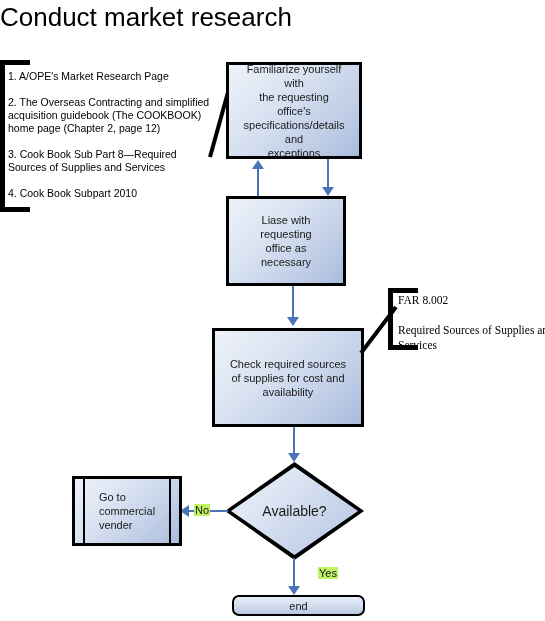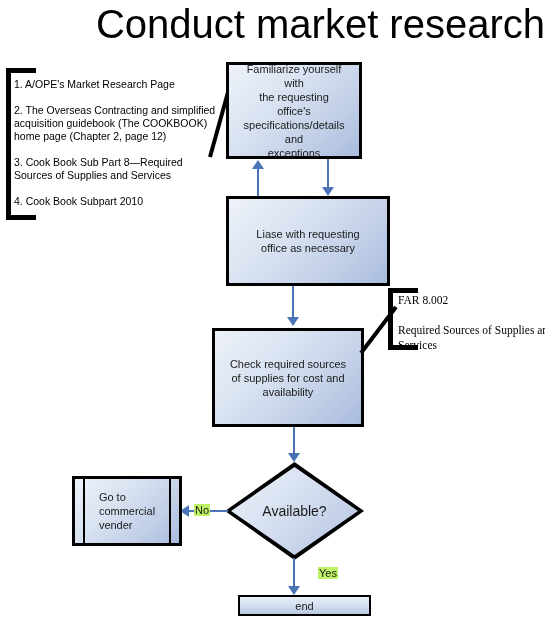--- a/index.html
+++ b/index.html
@@ -17,23 +17,23 @@
     background: #ffffff;
     overflow: hidden;
   }
 
   
   #page-title {
     position: absolute;
     left: 0;
     top: 2px;
     width: 545px;
-    text-align: right;
-    font-family: "Liberation Sans", sans-serif;
-    font-size: 40px;
+    text-align: left;
+    font-family: "Liberation Sans", sans-serif;
+    font-size: 26px;
     font-weight: 400;
     color: #000000;
     letter-spacing: 0px;
     white-space: nowrap;
   }
 
   
   .proc {
     position: absolute;
     box-sizing: border-box;
@@ -216,21 +216,21 @@
     pointer-events: none;
   }
 </style>
 </head>
 <body>
 
 <div id="canvas">
 
   <div id="page-title">Conduct market research</div>
 
-  <div class="note" id="note-left" style="left:0px; top:68px; width:212px; height:152px;margin-left:6px;">
+  <div class="note" id="note-left" style="left:0px; top:60px; width:212px; height:152px;">
     <div class="bracket"></div>
     <div class="note-text">1.  A/OPE's Market Research Page
 
 2. The Overseas Contracting and simplified
 acquisition guidebook  (The COOKBOOK)
 home page (Chapter 2, page 12)
 
 3. Cook Book Sub Part  8—Required
 Sources of Supplies and Services
 
@@ -247,21 +247,21 @@
 specifications/details and
 exceptions</div>
   </div>
 
   <div class="conn-v" style="left:257px; top:168px; height:29px;"></div>
   <div class="arrow-up" style="left:252px; top:160px;"></div>
 
   <div class="conn-v" style="left:327px; top:159px; height:29px;"></div>
   <div class="arrow-down" style="left:322px; top:187px;"></div>
 
-  <div class="proc" id="box-liase" style="left:226px; top:196px; width:164px; height:90px;">
+  <div class="proc" id="box-liase" style="left:226px; top:196px; width:120px; height:90px;">
     <div class="txt">Liase with requesting
 office as necessary</div>
   </div>
 
   <div class="conn-v" style="left:292px; top:286px; height:33px;"></div>
   <div class="arrow-down" style="left:287px; top:317px;"></div>
 
   <div class="proc" id="box-check" style="left:212px; top:328px; width:152px; height:99px;">
     <div class="txt">Check required sources
 of supplies for cost and
@@ -298,17 +298,17 @@
     <div class="inner-line right"></div>
     <div class="txt">Go to
 commercial
 vender</div>
   </div>
 
   <div class="conn-v" style="left:293px; top:558px; height:32px;"></div>
   <div class="arrow-down" style="left:288px; top:586px;"></div>
   <div class="edge-label" style="left:282px; top:567px;margin-left:36px;">Yes</div>
 
-  <div id="box-end" style="left:238px; top:595px; width:133px; height:21px;">
+  <div id="box-end" style="left:232px; top:595px; width:133px; height:21px;border-radius:7px;">
     <span>end</span>
   </div>
 
 </div>
 
 </body></html>

